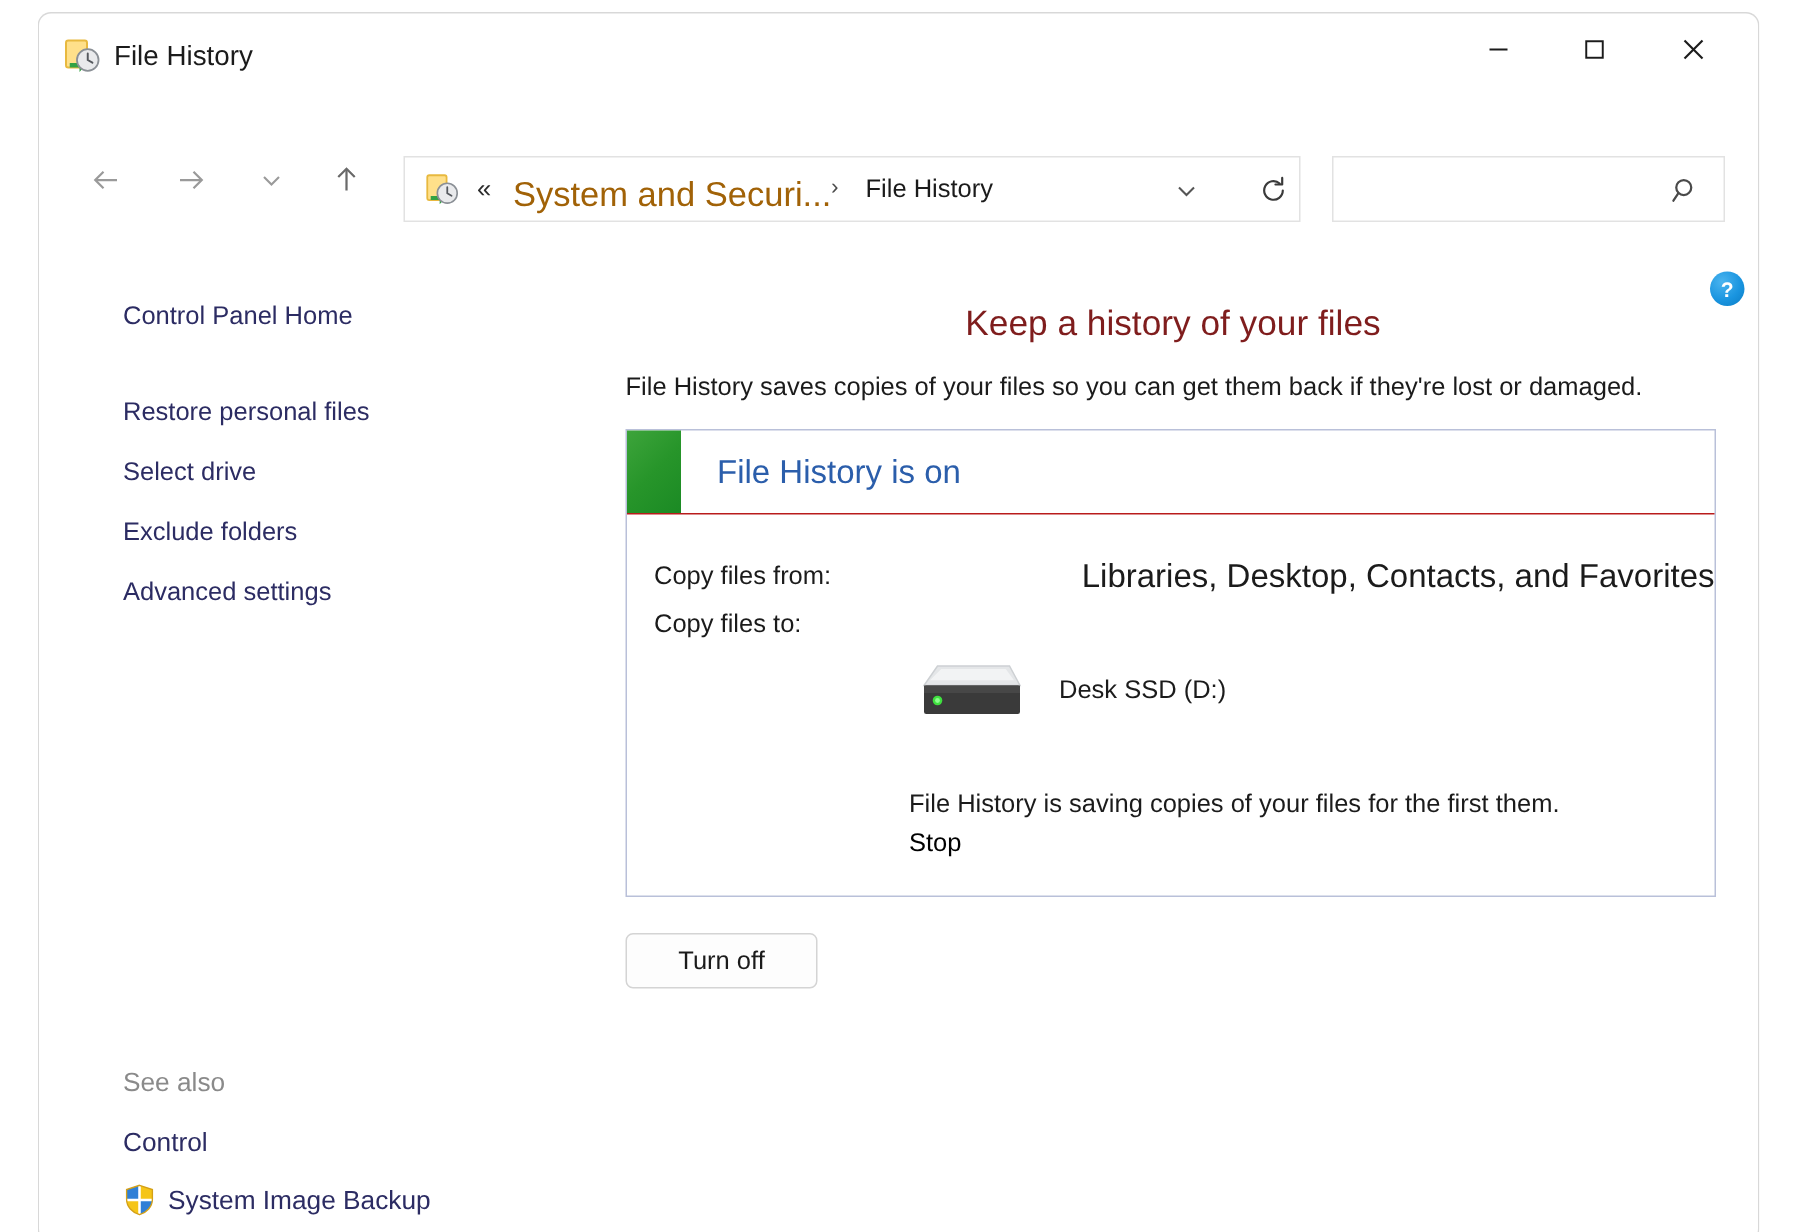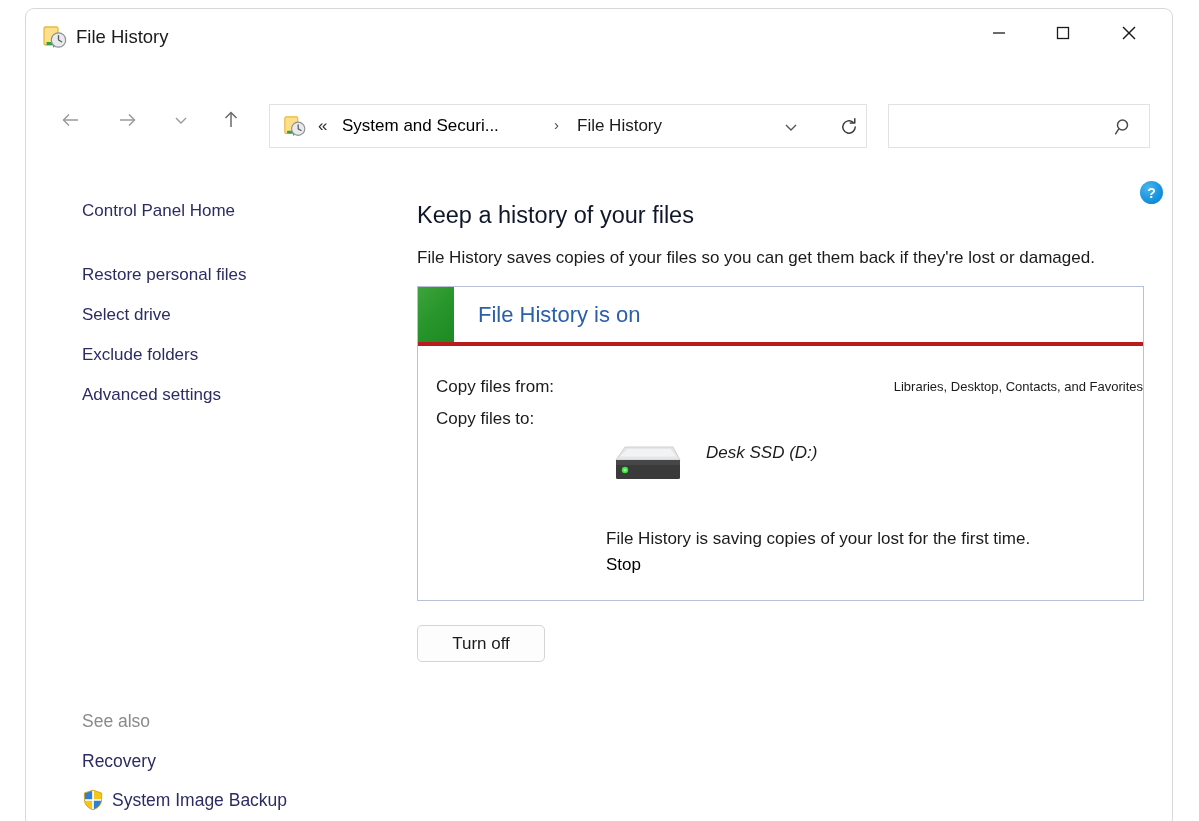--- a/index.html
+++ b/index.html
@@ -108,22 +108,22 @@
     position: absolute;
     left: 48px;
     top: 11px;
     font-size: 17px;
     color: #2b2b2b;
   }
   #addr-crumb1 {
     position: absolute;
     left: 72px;
     top: 11px;
-    font-size: 17px;
-    color: #000000;
+    font-size: 23px;
+    color: #a16207;
     white-space: nowrap;
   }
   #addr-sep {
     position: absolute;
     left: 284px;
     top: 11px;
     font-size: 15px;
     color: #4a4a4a;
   }
   #addr-crumb2 {
@@ -262,44 +262,45 @@
 
   
   #main {
     position: absolute;
     left: 391px;
     top: 190px;
     width: 730px;
   }
   #main-heading {
     font-size: 23.5px;
-    color: #0f172a;
+    color: #7f1d1d;
     line-height: 32px;
     margin: 0 0 14px 0;
     font-weight: normal;
     white-space: nowrap;
+    text-align: center;
   }
   #main-desc {
     font-size: 17px;
     color: #1b1b1b;
     line-height: 25px;
     width: 738px;
     margin-bottom: 16px;
   }
 
   
   #status-panel {
     width: 727px;
     border: 1px solid #b9c0d9;
     background: #ffffff;
     box-sizing: border-box;
   }
   #status-header {
     height: 55px;
-    border-bottom: 4px solid #b91c1c;
+    border-bottom: 1px solid #b91c1c;
     display: flex;
     align-items: center;
   }
   #status-swatch {
     width: 36px;
     height: 55px;
     flex: 0 0 auto;
     background: linear-gradient(135deg, #3da43b 0%, #27952a 50%, #1b8a24 100%);
   }
   #status-title {
@@ -319,31 +320,30 @@
   }
   .kv-label {
     font-size: 17px;
     color: #1b1b1b;
     width: 172px;
     flex: 0 0 auto;
     line-height: 26px;
     white-space: nowrap;
   }
   .kv-value {
-    font-size: 13px;
+    font-size: 22px;
     color: #1b1b1b;
     line-height: 26px;
     white-space: nowrap;
   }
   #drive-row {
     display: flex;
-    align-items: flex-start;
+    align-items: center;
     margin-left: 188px;
     margin-top: 8px;
-    font-style: italic;
   }
   #drive-icon {
     width: 76px;
     height: 46px;
     flex: 0 0 auto;
   }
   #drive-text {
     margin-left: 24px;
   }
   #drive-name {
@@ -494,21 +494,21 @@
   <div id="sidebar">
     <a class="side-link" id="side-home">Control Panel Home</a>
     <a class="side-link">Restore personal files</a>
     <a class="side-link">Select drive</a>
     <a class="side-link">Exclude folders</a>
     <a class="side-link">Advanced settings</a>
   </div>
 
   <div id="seealso">
     <div id="seealso-label">See also</div>
-    <a id="seealso-recovery">Recovery</a>
+    <a id="seealso-recovery">Control</a>
     <div id="seealso-sib-row">
       <span id="shield-icon">
         <svg width="22" height="22" viewBox="0 0 22 22">
           <defs>
             <clipPath id="shieldclip">
               <path d="M11 1.2 L19.6 4 L19.6 10.5 C19.6 15.6 15.8 19.3 11 20.8 C6.2 19.3 2.4 15.6 2.4 10.5 L2.4 4 Z"></path>
             </clipPath>
           </defs>
           <g clip-path="url(#shieldclip)">
             <rect x="0" y="0" width="11" height="11" fill="#2f7fd6"></rect>
@@ -553,21 +553,21 @@
               <rect x="10" y="20" width="64" height="5" fill="#474747"></rect>
               <circle cx="19" cy="30" r="3.2" fill="#3fe03f"></circle>
               <circle cx="19" cy="30" r="1.6" fill="#8dff8d"></circle>
             </svg>
           </span>
           <div id="drive-text">
             <div id="drive-name">Desk SSD (D:)</div>
           </div>
         </div>
 
-        <div id="saving-text">File History is saving copies of your lost for the first time.</div>
+        <div id="saving-text">File History is saving copies of your files for the first them.</div>
         <a id="stop-link">Stop</a>
       </div>
     </div>
 
     <div id="turnoff-row">
       <button id="turnoff-button">Turn off</button>
     </div>
   </div>
 
 </div>

